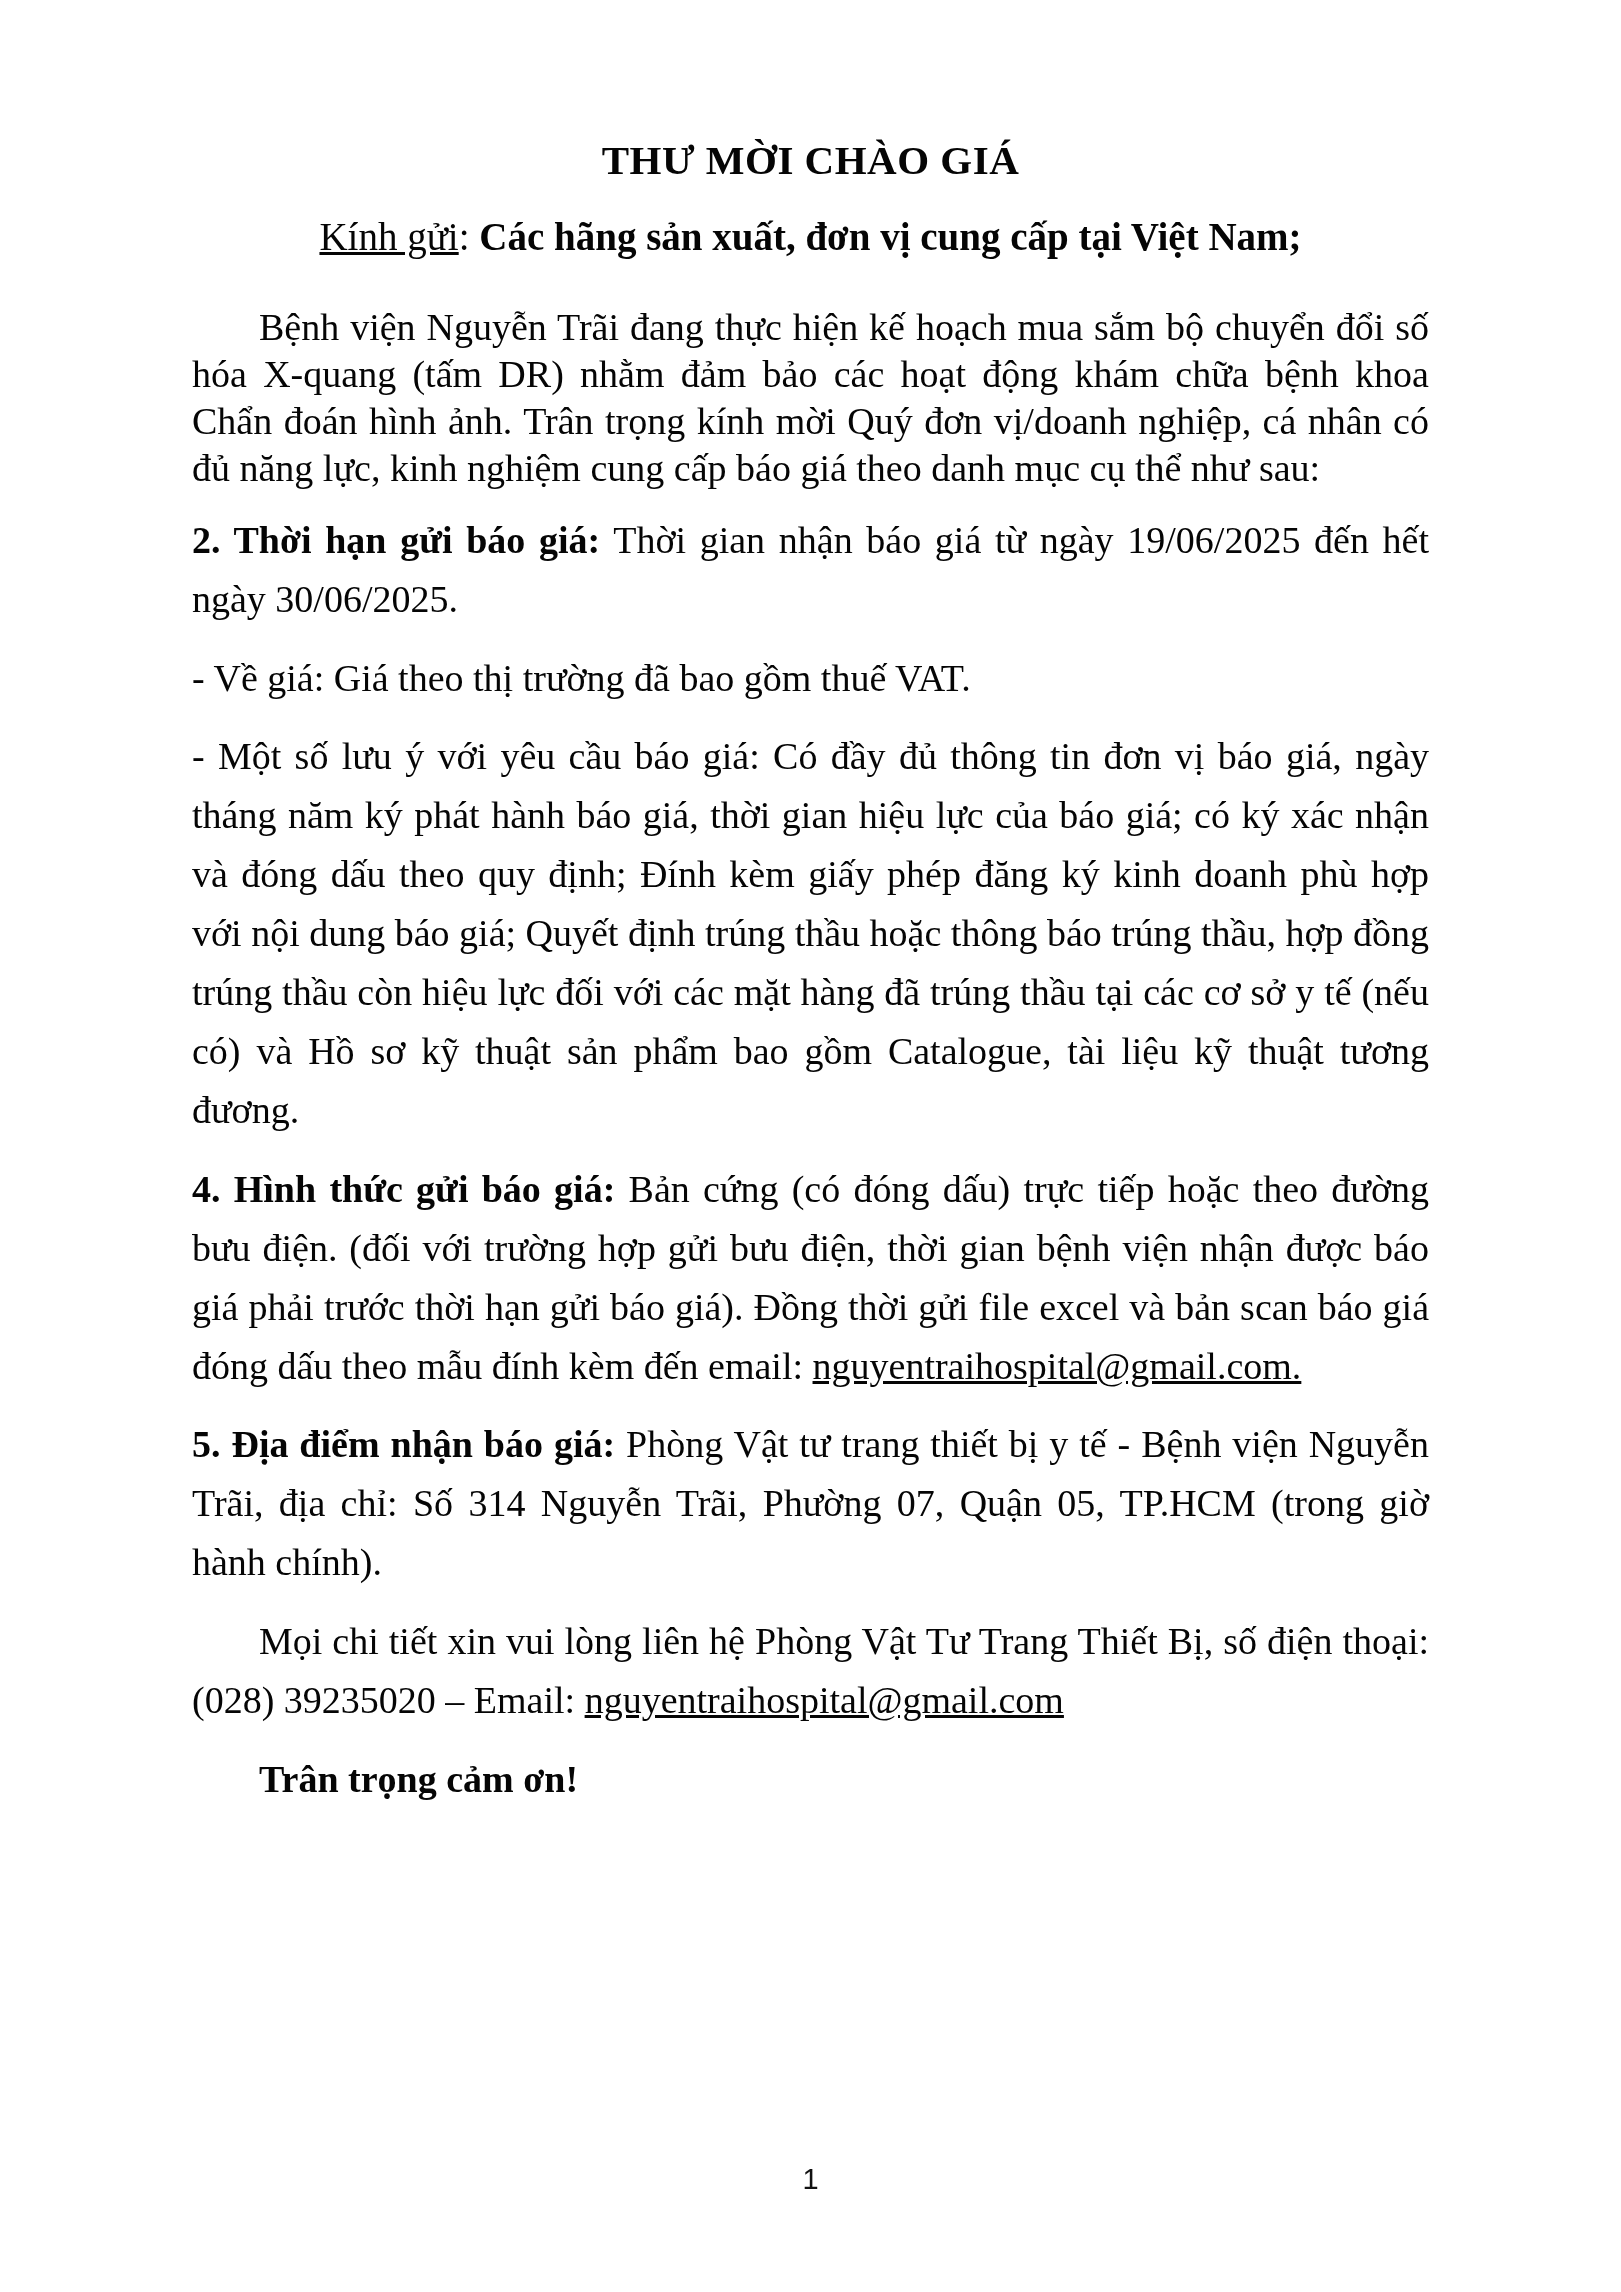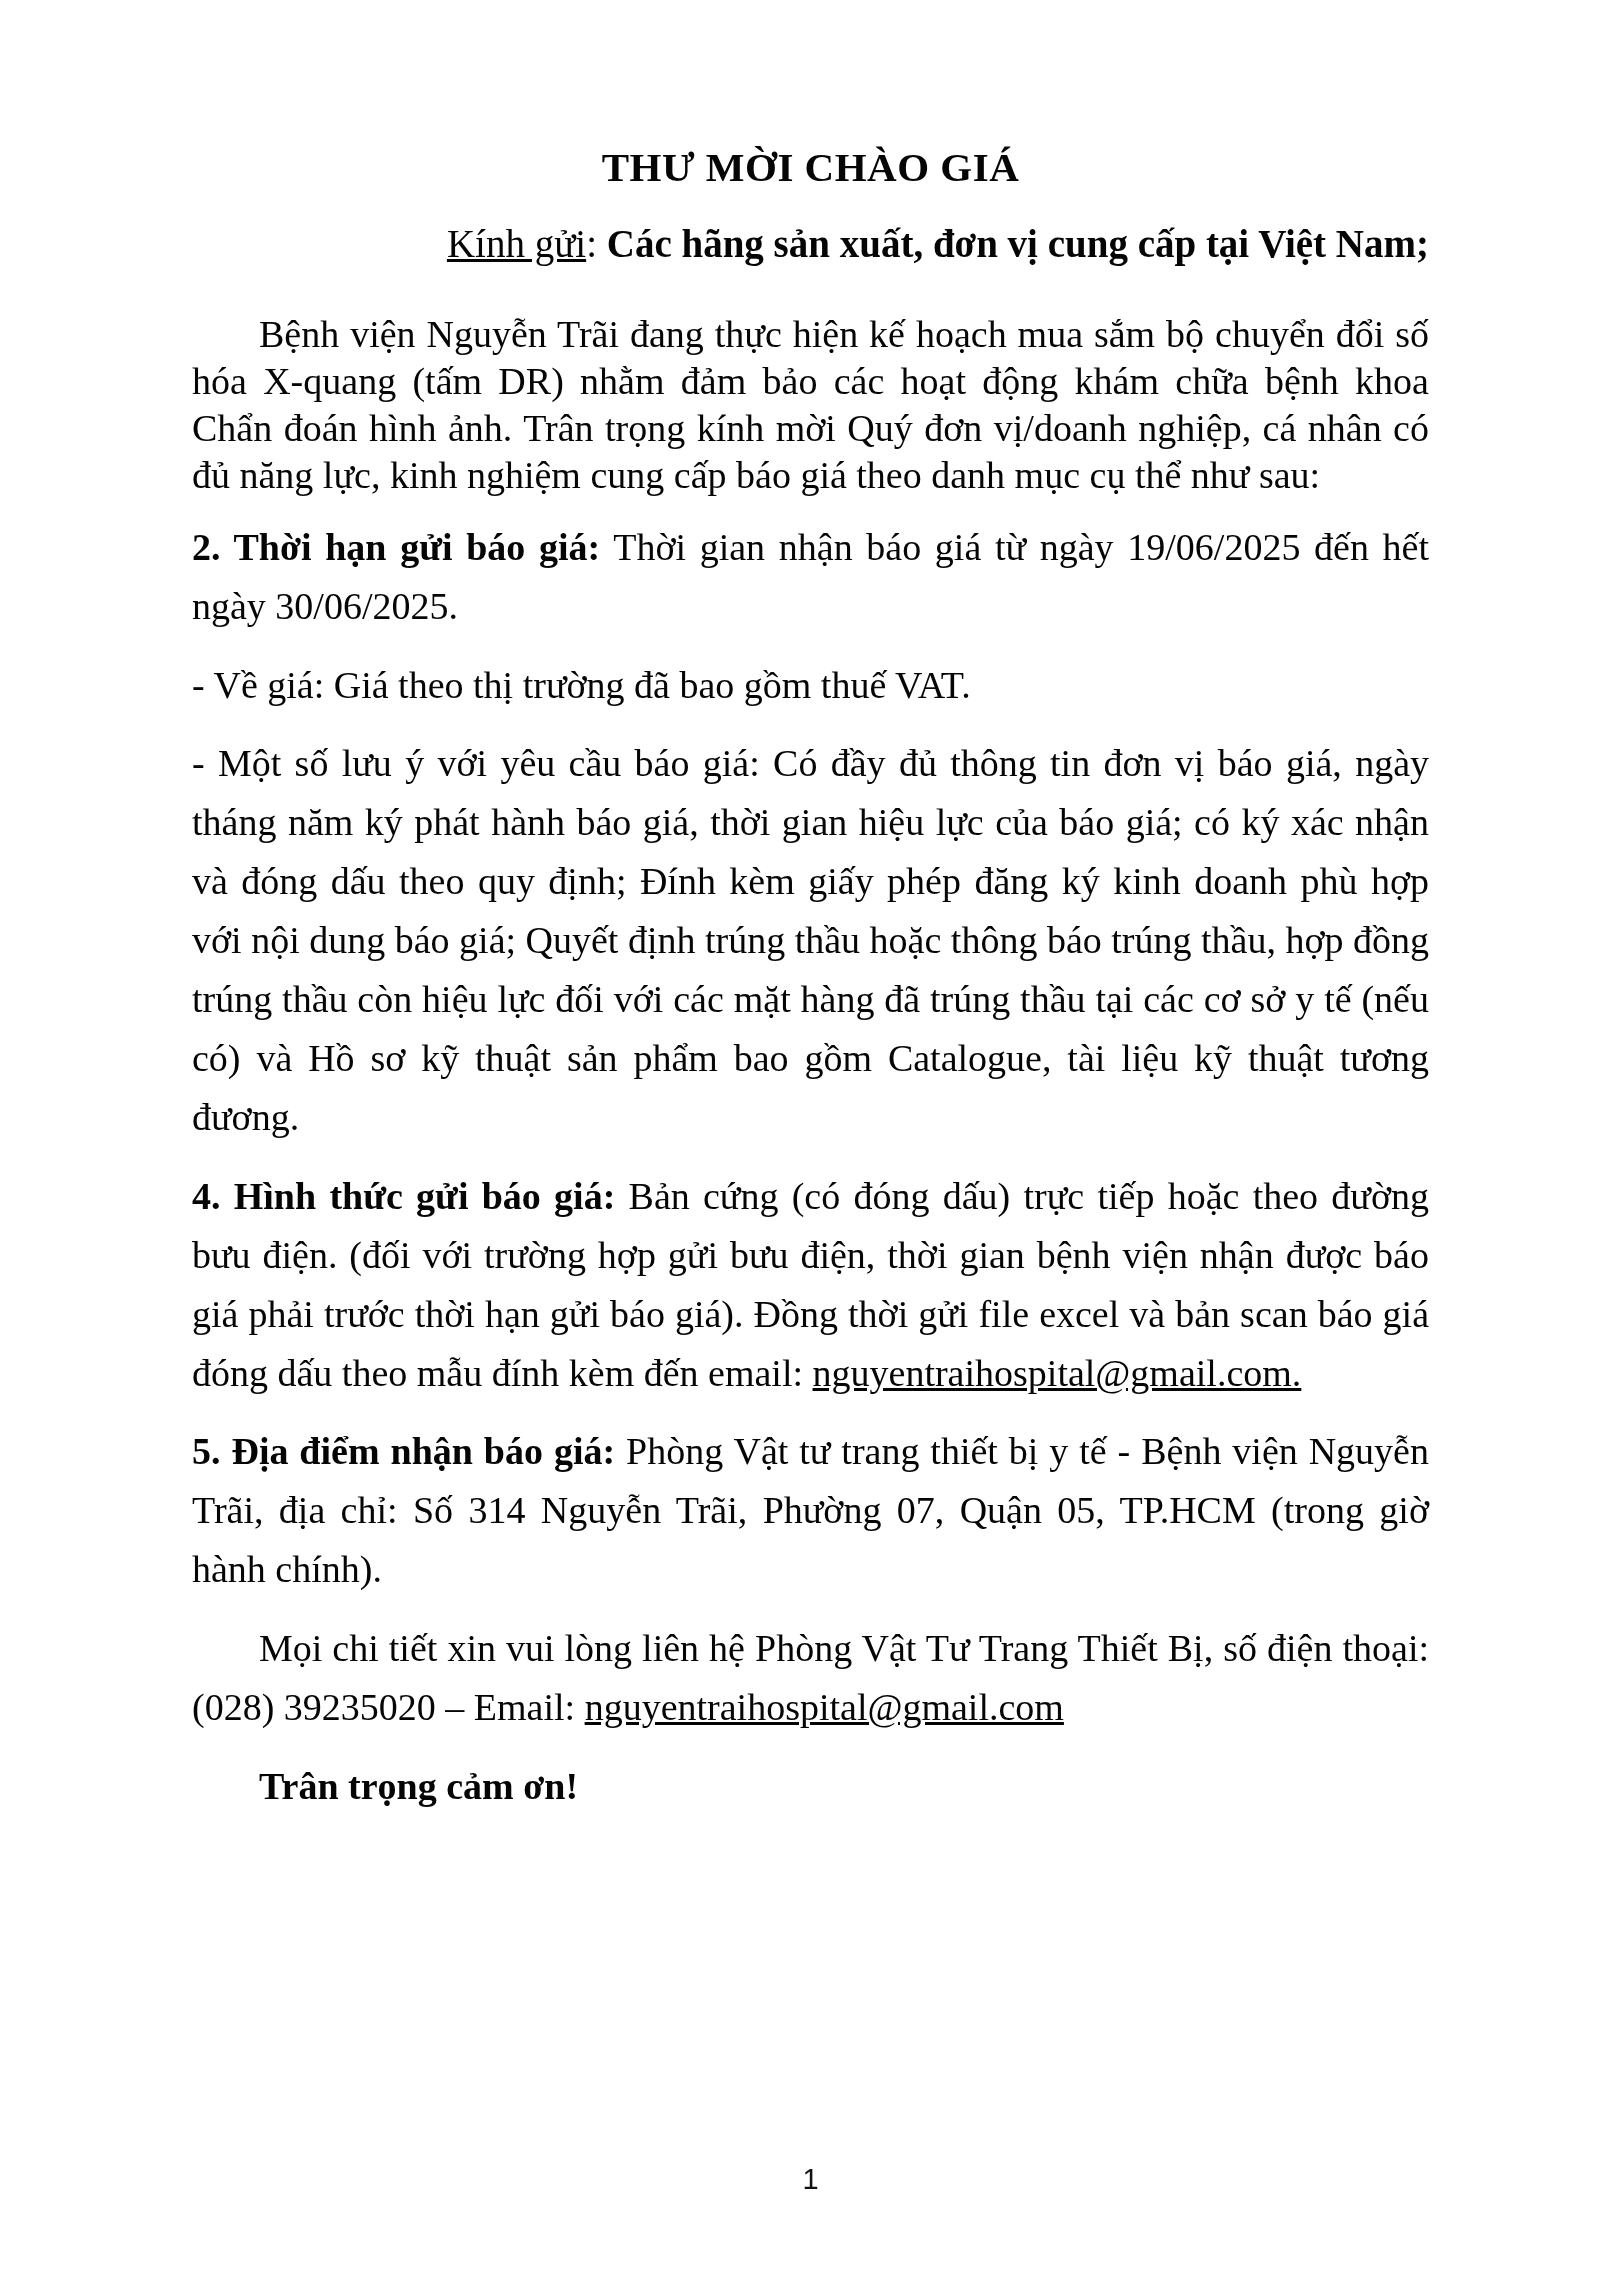--- a/index.html
+++ b/index.html
@@ -12,36 +12,36 @@
     width: 1621px;
     height: 2293px;
     background: #ffffff;
     color: #050505;
     font-family: "Liberation Serif", "DejaVu Serif", serif;
     overflow: hidden;
   }
   .content {
     position: absolute;
     left: 192px;
-    top: 142px;
+    top: 135px;
     width: 1237px;
   }
   .doc-title {
     margin: 0 0 25.5px 0;
     font-size: 41px;
     line-height: 51px;
     font-weight: bold;
     text-align: center;
     letter-spacing: 0.5px;
   }
   .salutation {
     margin: 0 0 43px 0;
     font-size: 39px;
     line-height: 49px;
-    text-align: right;
+    text-align: center;
     font-weight: normal;
   }
   p.body-par {
     margin: 0 0 19.6px 0;
     font-size: 38px;
     line-height: 59px;
     text-align: justify;
   }
   p.tight {
     line-height: 47px;

